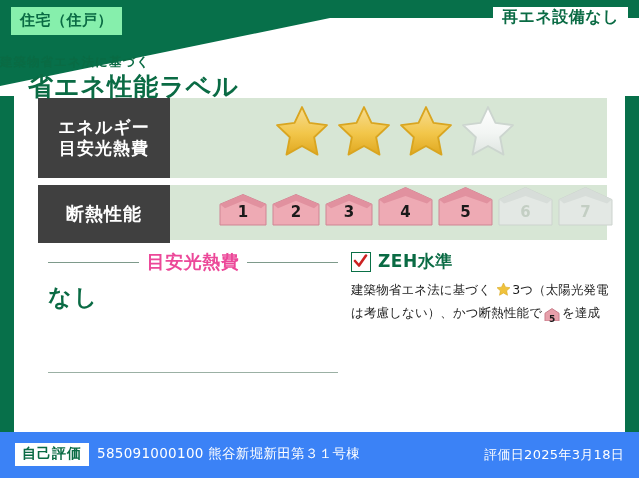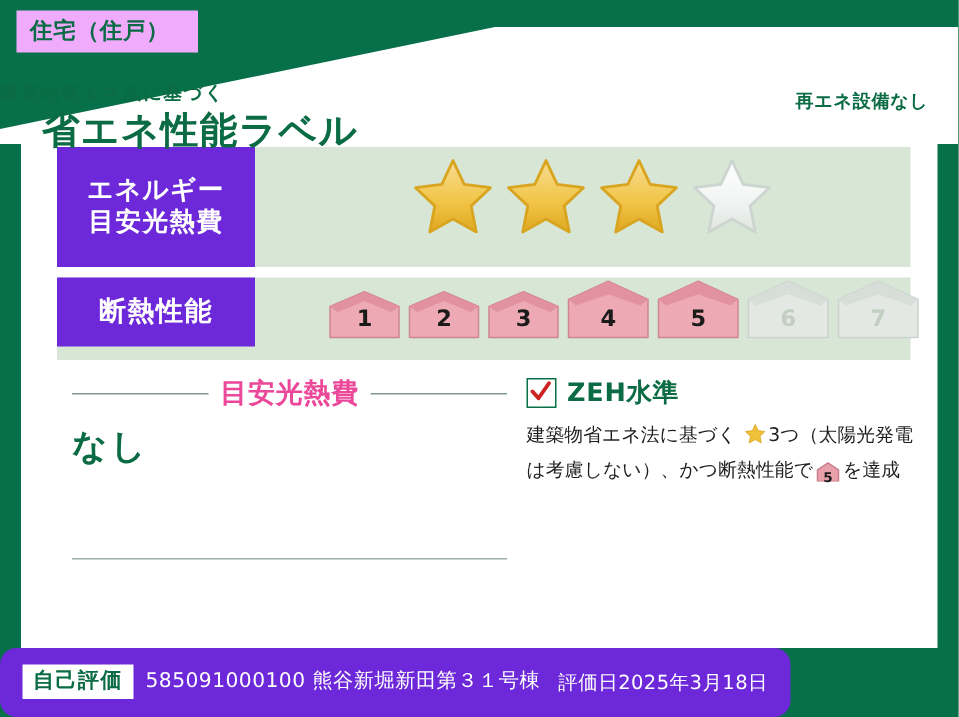--- a/index.html
+++ b/index.html
@@ -15,56 +15,55 @@
   }
   
   .topband{position:absolute;left:0;top:0;width:639px;height:96px;background:#07704a;overflow:hidden;}
   .diag{
     position:absolute;left:0;top:0;width:639px;height:96px;
     background:#ffffff;
     clip-path:polygon(0 86px, 0 96px, 639px 96px, 639px 18px, 330px 18px);
   }
   .badge-tl{
     position:absolute;left:11px;top:7px;
-    background:#f0abfc;color:#0a6b44;
+    background:#86efac;color:#0a6b44;
     font-weight:bold;font-size:15px;letter-spacing:0.5px;
-    padding:4px 19px 5px 9px;
+    padding:4px 9px 5px 9px;
     z-index:6;
   }
   .badge-tr{
     position:absolute;right:11px;top:7px;
     background:#ffffff;color:#0a6b44;
-    font-weight:bold;font-size:12px;letter-spacing:0.5px;
-    padding:12px 9px 5px 9px;
+    font-weight:bold;font-size:16px;letter-spacing:0.5px;
+    padding:0 9px 5px 9px;
     z-index:6;
-    margin-top:40px;
   }
   .title-wrap{position:absolute;left:0;top:54px;width:639px;text-align:left;z-index:5;}
   .title-sub{font-size:12.5px;font-weight:bold;color:#0a6b44;letter-spacing:1px;line-height:1.2;}
   .title-main{font-size:25px;font-weight:bold;color:#0a6b44;letter-spacing:1px;line-height:1.25;margin-top:2px;margin-left:28px;}
 
   
   .card{
     position:absolute;left:14px;top:88px;width:611px;height:344px;
     background:#ffffff;box-sizing:border-box;
   }
   .card-inner{position:absolute;left:10px;top:2px;right:10px;bottom:6px;}
   .row-bg{background:#d7e6d5;position:absolute;left:14px;right:8px;}
   .rowbg-eco{top:8px;height:80px;}
   .rowbg-ins{top:95px;height:55px;}
 
   .cat{
     position:absolute;left:14px;
-    width:132px;background:#6d28d9;color:#fff;
+    width:132px;background:#404040;color:#fff;
     display:flex;align-items:center;justify-content:center;
     font-weight:bold;text-align:center;line-height:1.25;
     letter-spacing:1px;
   }
   .cat-eco{top:8px;height:80px;font-size:17px;}
-  .cat-ins{top:95px;height:46px;font-size:18px;}
+  .cat-ins{top:95px;height:58px;font-size:18px;}
 
   
   .stars{position:absolute;left:250px;top:14px;display:flex;gap:6px;align-items:center;}
   .star{width:56px;height:56px;display:block;}
 
   
   .houses{position:absolute;left:194px;top:96px;display:flex;align-items:flex-end;gap:3px;}
   .house{position:relative;display:block;}
   .house-num{
     position:absolute;left:0;right:0;bottom:5px;text-align:center;
@@ -90,21 +89,21 @@
   .zeh-head{display:flex;align-items:center;gap:7px;}
   .chk{width:18px;height:18px;border:1.5px solid #0a7046;background:#fff;position:relative;flex:0 0 auto;}
   .chk svg{position:absolute;left:1px;top:0px;}
   .zeh-title{font-size:17px;font-weight:bold;color:#0a6b44;letter-spacing:0.5px;}
   .zeh-desc{margin-top:7px;font-size:12.5px;color:#1d1d1d;line-height:1.62;letter-spacing:0.1px;}
   .inline-star{vertical-align:-3px;margin:0 1px;}
   .inline-house{vertical-align:-4px;margin:0 2px;position:relative;display:inline-block;}
   .inline-house .n{position:absolute;left:0;right:0;bottom:1px;text-align:center;font-size:9px;font-weight:bold;color:#1a1a1a;}
 
   
-  .footer{position:absolute;left:0;bottom:0;width:527px;height:46px;background:#6d28d9;border-radius:11px;}
+  .footer{position:absolute;left:0;bottom:0;width:639px;height:46px;background:#3b82f6;}
   .foot-badge{
     position:absolute;left:15px;top:11px;background:#ffffff;color:#0a6b44;
     font-weight:bold;font-size:14px;letter-spacing:1px;padding:2px 7px 3px 7px;
   }
   .foot-id{position:absolute;left:97px;top:13px;color:#ffffff;font-size:13.5px;letter-spacing:0.3px;}
   .foot-date{position:absolute;right:15px;top:14px;color:#ffffff;font-size:13px;letter-spacing:0.3px;text-align:right;}
 </style>
 </head>
 <body>
 

